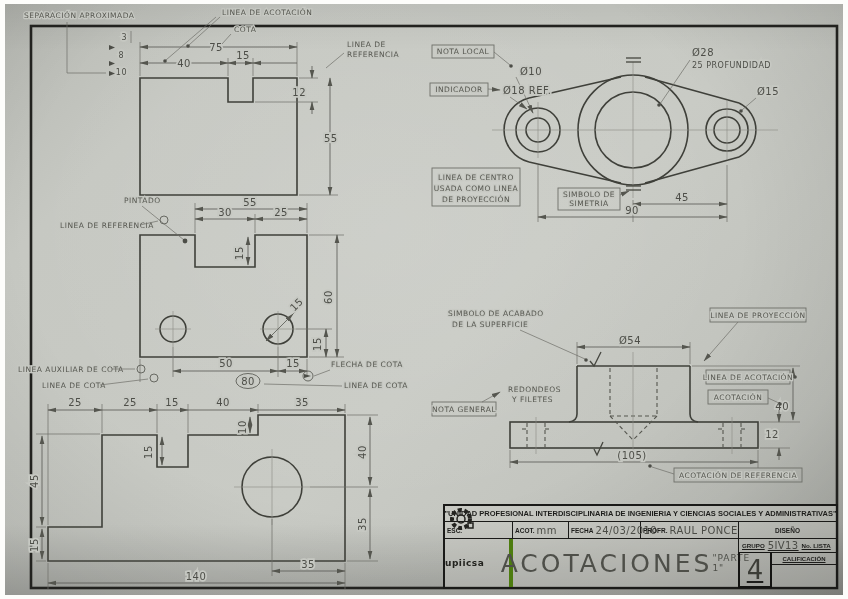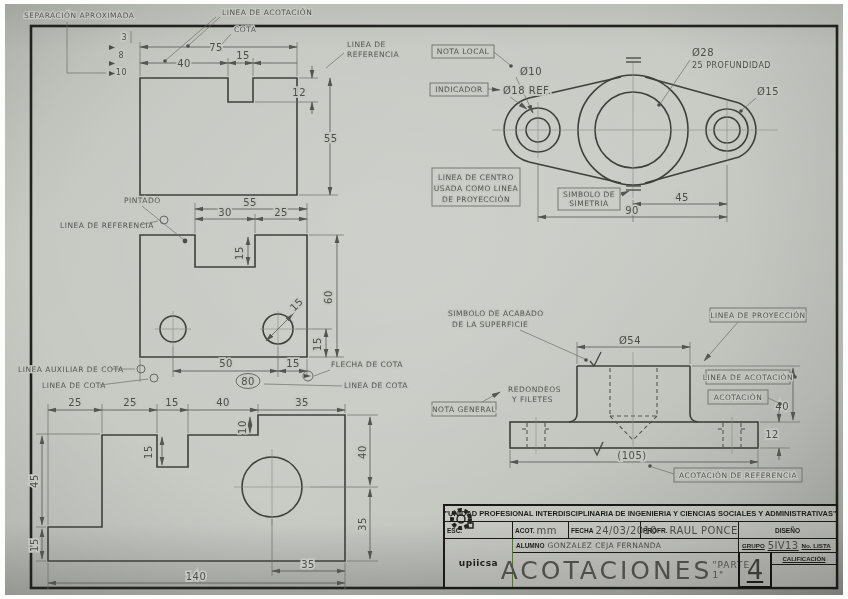--- a/index.html
+++ b/index.html
@@ -27,21 +27,21 @@
   
   #tb{position:absolute;left:443px;top:504px;width:395px;height:85px;border:2px solid #1a1a18;
       box-sizing:border-box;display:flex;flex-direction:column;color:#1d1d1b;background:rgba(205,207,201,0.35);}
   #tb .hdr{height:15px;border-bottom:1px solid #1a1a18;font:bold 7.5px "Liberation Sans",sans-serif;
       display:flex;align-items:center;justify-content:center;white-space:nowrap;overflow:hidden;letter-spacing:0px;}
   #tb .rowA{height:16px;border-bottom:1px solid #1a1a18;display:flex;font:bold 6.5px "Liberation Sans",sans-serif;}
   #tb .rowA>div{border-right:1px solid #1a1a18;display:flex;align-items:center;padding:0 2px;gap:2px;box-sizing:border-box;}
   #tb .rowA>div:last-child{border-right:none;justify-content:center;}
   .hw{font-family:"DejaVu Sans",sans-serif;font-weight:normal;font-size:10px;color:#4a4b45;letter-spacing:0.4px;white-space:nowrap;}
   #tb .main{flex:1;display:flex;}
-  #tb .logo{width:68px;border-right:1px solid #4d7c0f;display:flex;flex-direction:column;align-items:center;justify-content:center;box-sizing:border-box;}
+  #tb .logo{width:68px;border-right:4px solid #4d7c0f;display:flex;flex-direction:column;justify-content:center;box-sizing:border-box;}
   #tb .logo .lt{font:bold 9px "DejaVu Sans",sans-serif;color:#23231f;letter-spacing:0.5px;}
   #tb .mid{width:226px;border-right:1px solid #1a1a18;display:flex;flex-direction:column;box-sizing:border-box;}
   #tb .alrow{height:14px;border-bottom:1px solid #1a1a18;display:flex;align-items:center;gap:3px;
       font:bold 6.5px "Liberation Sans",sans-serif;padding:0 3px;box-sizing:border-box;}
   #tb .bigrow{flex:1;display:flex;align-items:center;justify-content:center;}
   #tb .bigttl{font-size:25px;letter-spacing:3px;color:#4e4f49;font-weight:normal;}
   #tb .bigsub{font-size:9px;color:#4e4f49;letter-spacing:1px;}
   #tb .right{flex:1;display:flex;flex-direction:column;box-sizing:border-box;text-decoration:underline;}
   #tb .gprow{height:14px;border-bottom:1px solid #1a1a18;display:flex;align-items:center;gap:3px;
       font:bold 6.2px "Liberation Sans",sans-serif;padding:0 3px;box-sizing:border-box;}
@@ -496,24 +496,20 @@
   <div class="main">
     <div class="logo">
       <svg width="34" height="32" viewBox="0 0 34 32">
         <circle cx="16" cy="13" r="9" fill="none" stroke="#23231f" stroke-width="4" stroke-dasharray="4 2.5"></circle>
         <circle cx="16" cy="13" r="4" fill="none" stroke="#23231f" stroke-width="1.5"></circle>
         <rect x="23" y="17" width="5" height="5" fill="none" stroke="#23231f" stroke-width="1.5"></rect>
       </svg>
       <div class="lt">upiicsa</div>
     </div>
     <div class="mid">
-      <div class="alrow">
-        <span>ALUMNO</span>
-        <span class="hw" style="font-size:7.5px">GONZALEZ CEJA FERNANDA</span>
-      </div>
       <div class="bigrow">
         <span class="bigttl">ACOTACIONES</span>
         <span class="bigsub">"PARTE 1"</span>
       </div>
     </div>
     <div class="right">
       <div class="gprow">
         <span>GRUPO</span>
         <span class="hw">5IV13</span>
         <span>No. LISTA</span>

